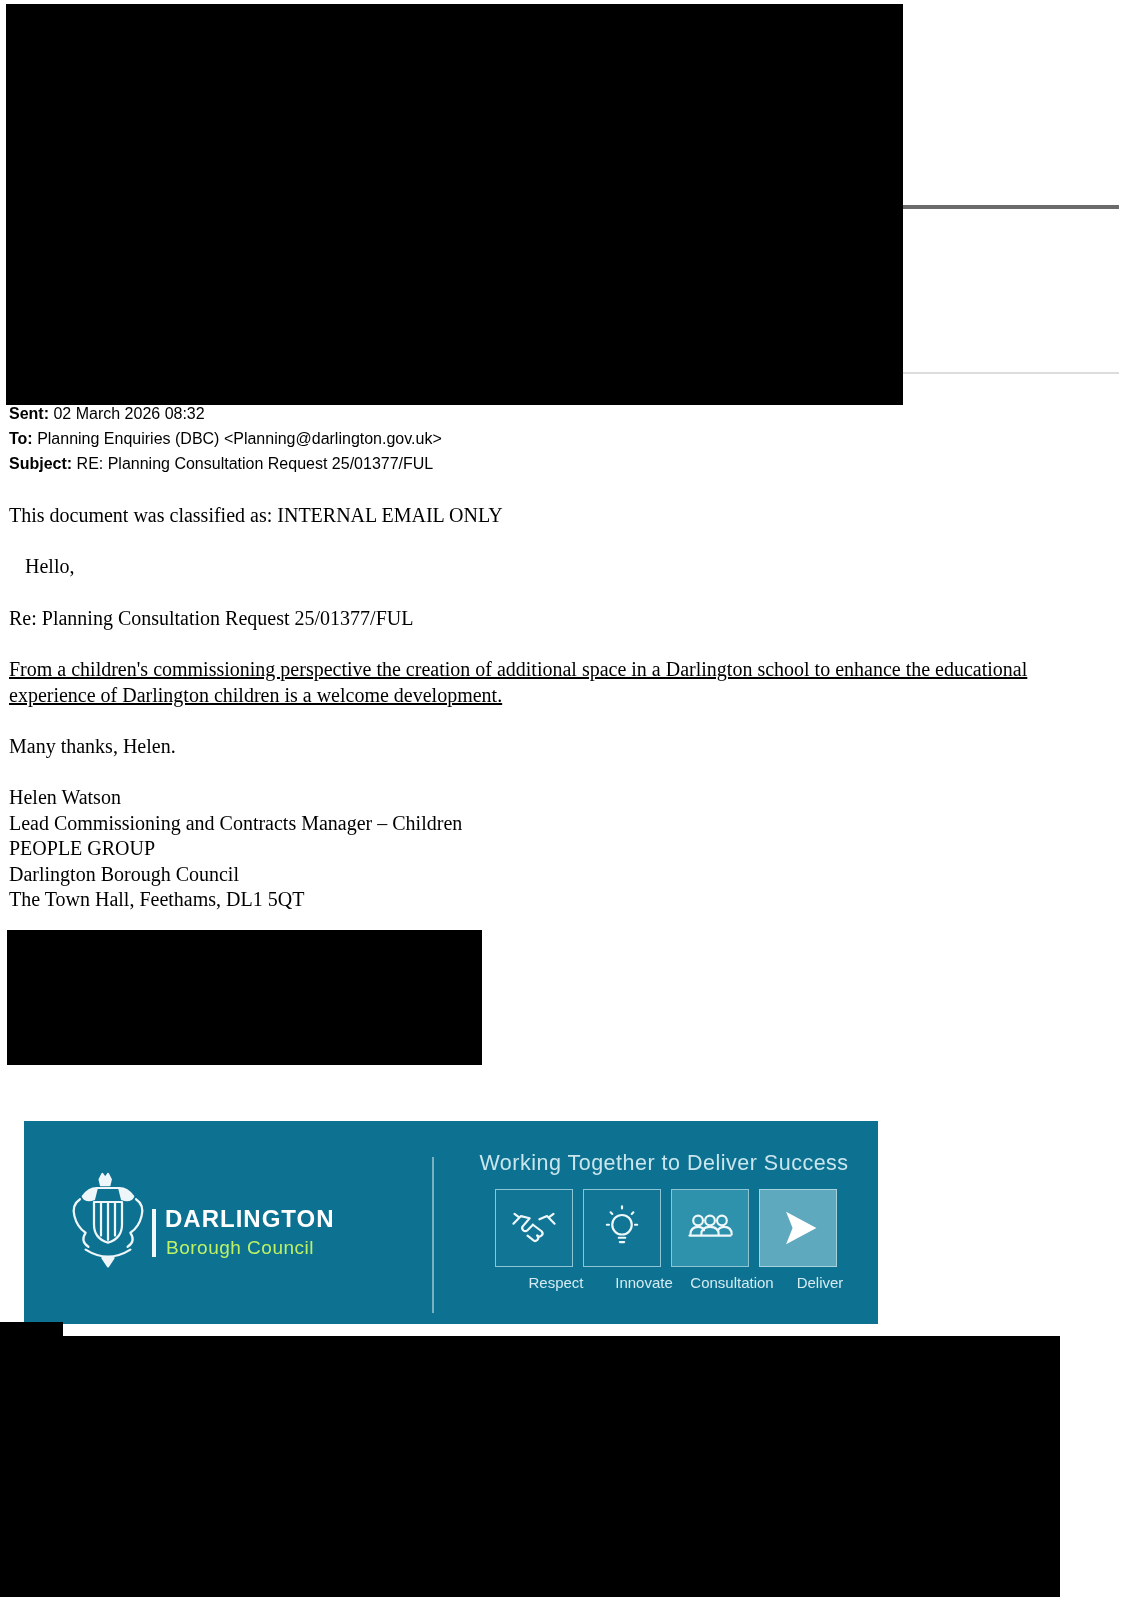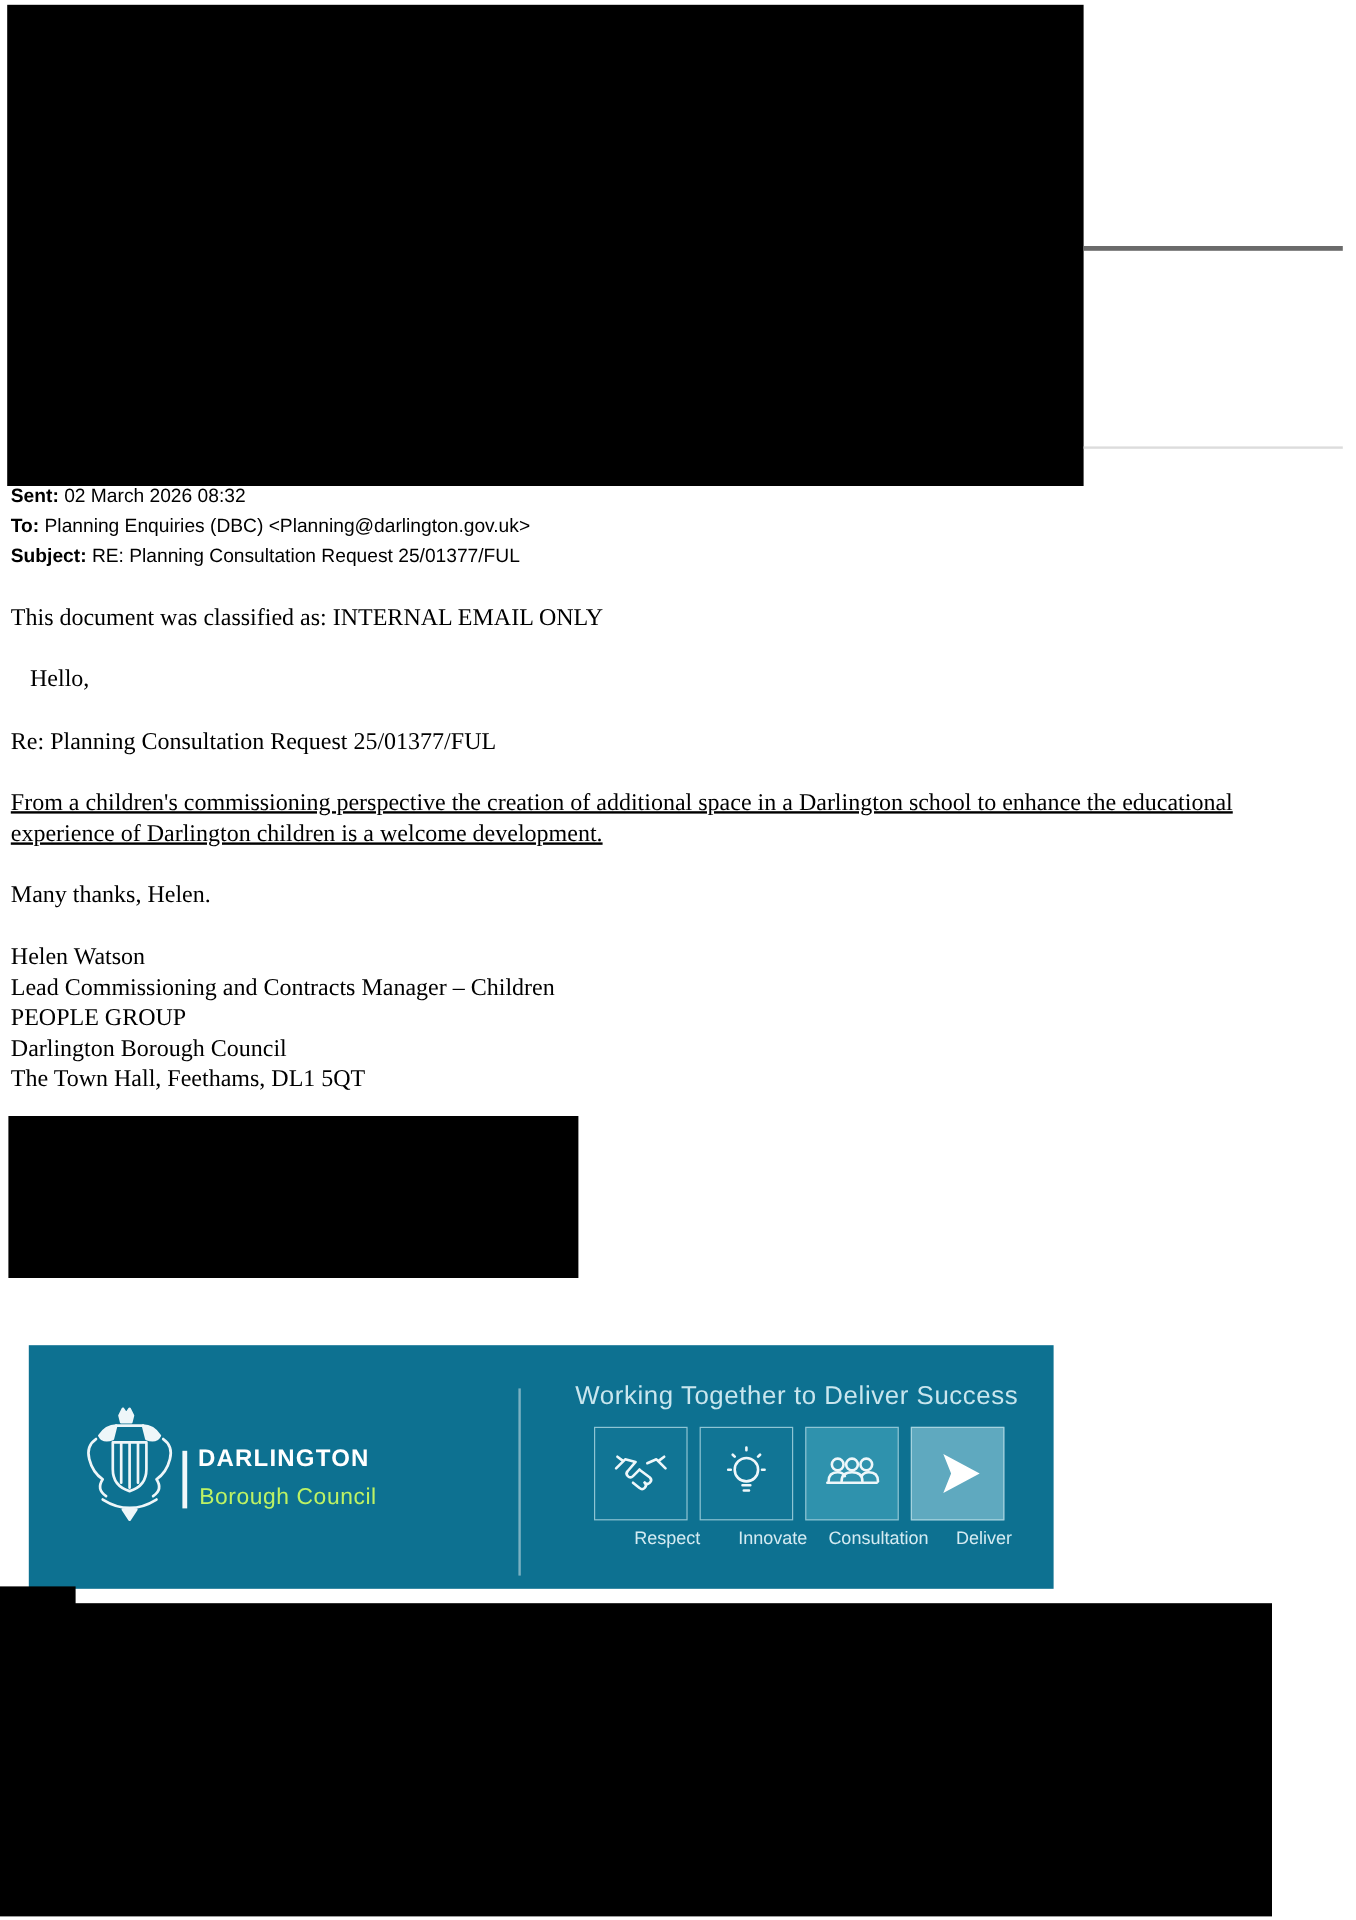--- a/index.html
+++ b/index.html
@@ -21,21 +21,21 @@
   .serif{font-family:"Liberation Serif",serif;font-size:20px;line-height:26px;}
   #para{width:1045px;}
   #sig{line-height:25.6px;}
 
   
   #banner{left:24px;top:1121px;width:854px;height:203px;background:#0d7191;}
   #banner .tagline{position:absolute;left:425px;top:30px;width:430px;text-align:center;
       color:#c9e6ee;font-size:21.5px;font-weight:400;letter-spacing:.5px;}
   #banner .vdivider{position:absolute;left:408px;top:36px;width:2px;height:156px;background:rgba(255,255,255,.45);}
   #banner .logo-bar{position:absolute;left:128px;top:88px;width:4px;height:48px;background:#f2f8fa;}
-  #banner .org-name{position:absolute;left:141px;top:84px;color:#ffffff;font-size:20px;font-weight:700;letter-spacing:1px;}
+  #banner .org-name{position:absolute;left:141px;top:84px;color:#ffffff;font-size:24px;font-weight:700;letter-spacing:1px;}
   #banner .org-sub{position:absolute;left:142px;top:116px;color:#bef264;font-size:19px;font-weight:400;letter-spacing:.5px;}
   #values{position:absolute;left:471px;top:68px;display:flex;gap:10px;}
   .vcell{width:78px;display:flex;flex-direction:column;align-items:center;}
   .vbox{width:78px;height:78px;box-sizing:border-box;display:flex;align-items:center;justify-content:center;
         border:1px solid #8ec4d3;}
   .vbox.b0,.vbox.b1{background:#117595;}
   .vbox.b2{background:#2f92ad;}
   .vbox.b3{background:#5fa9bf;border-color:#a5d2de;}
   .vlabel{margin-top:7px;color:#d4ebf2;font-size:15px;white-space:nowrap;margin-left:44px;}
   .icon-svg{display:block;}

